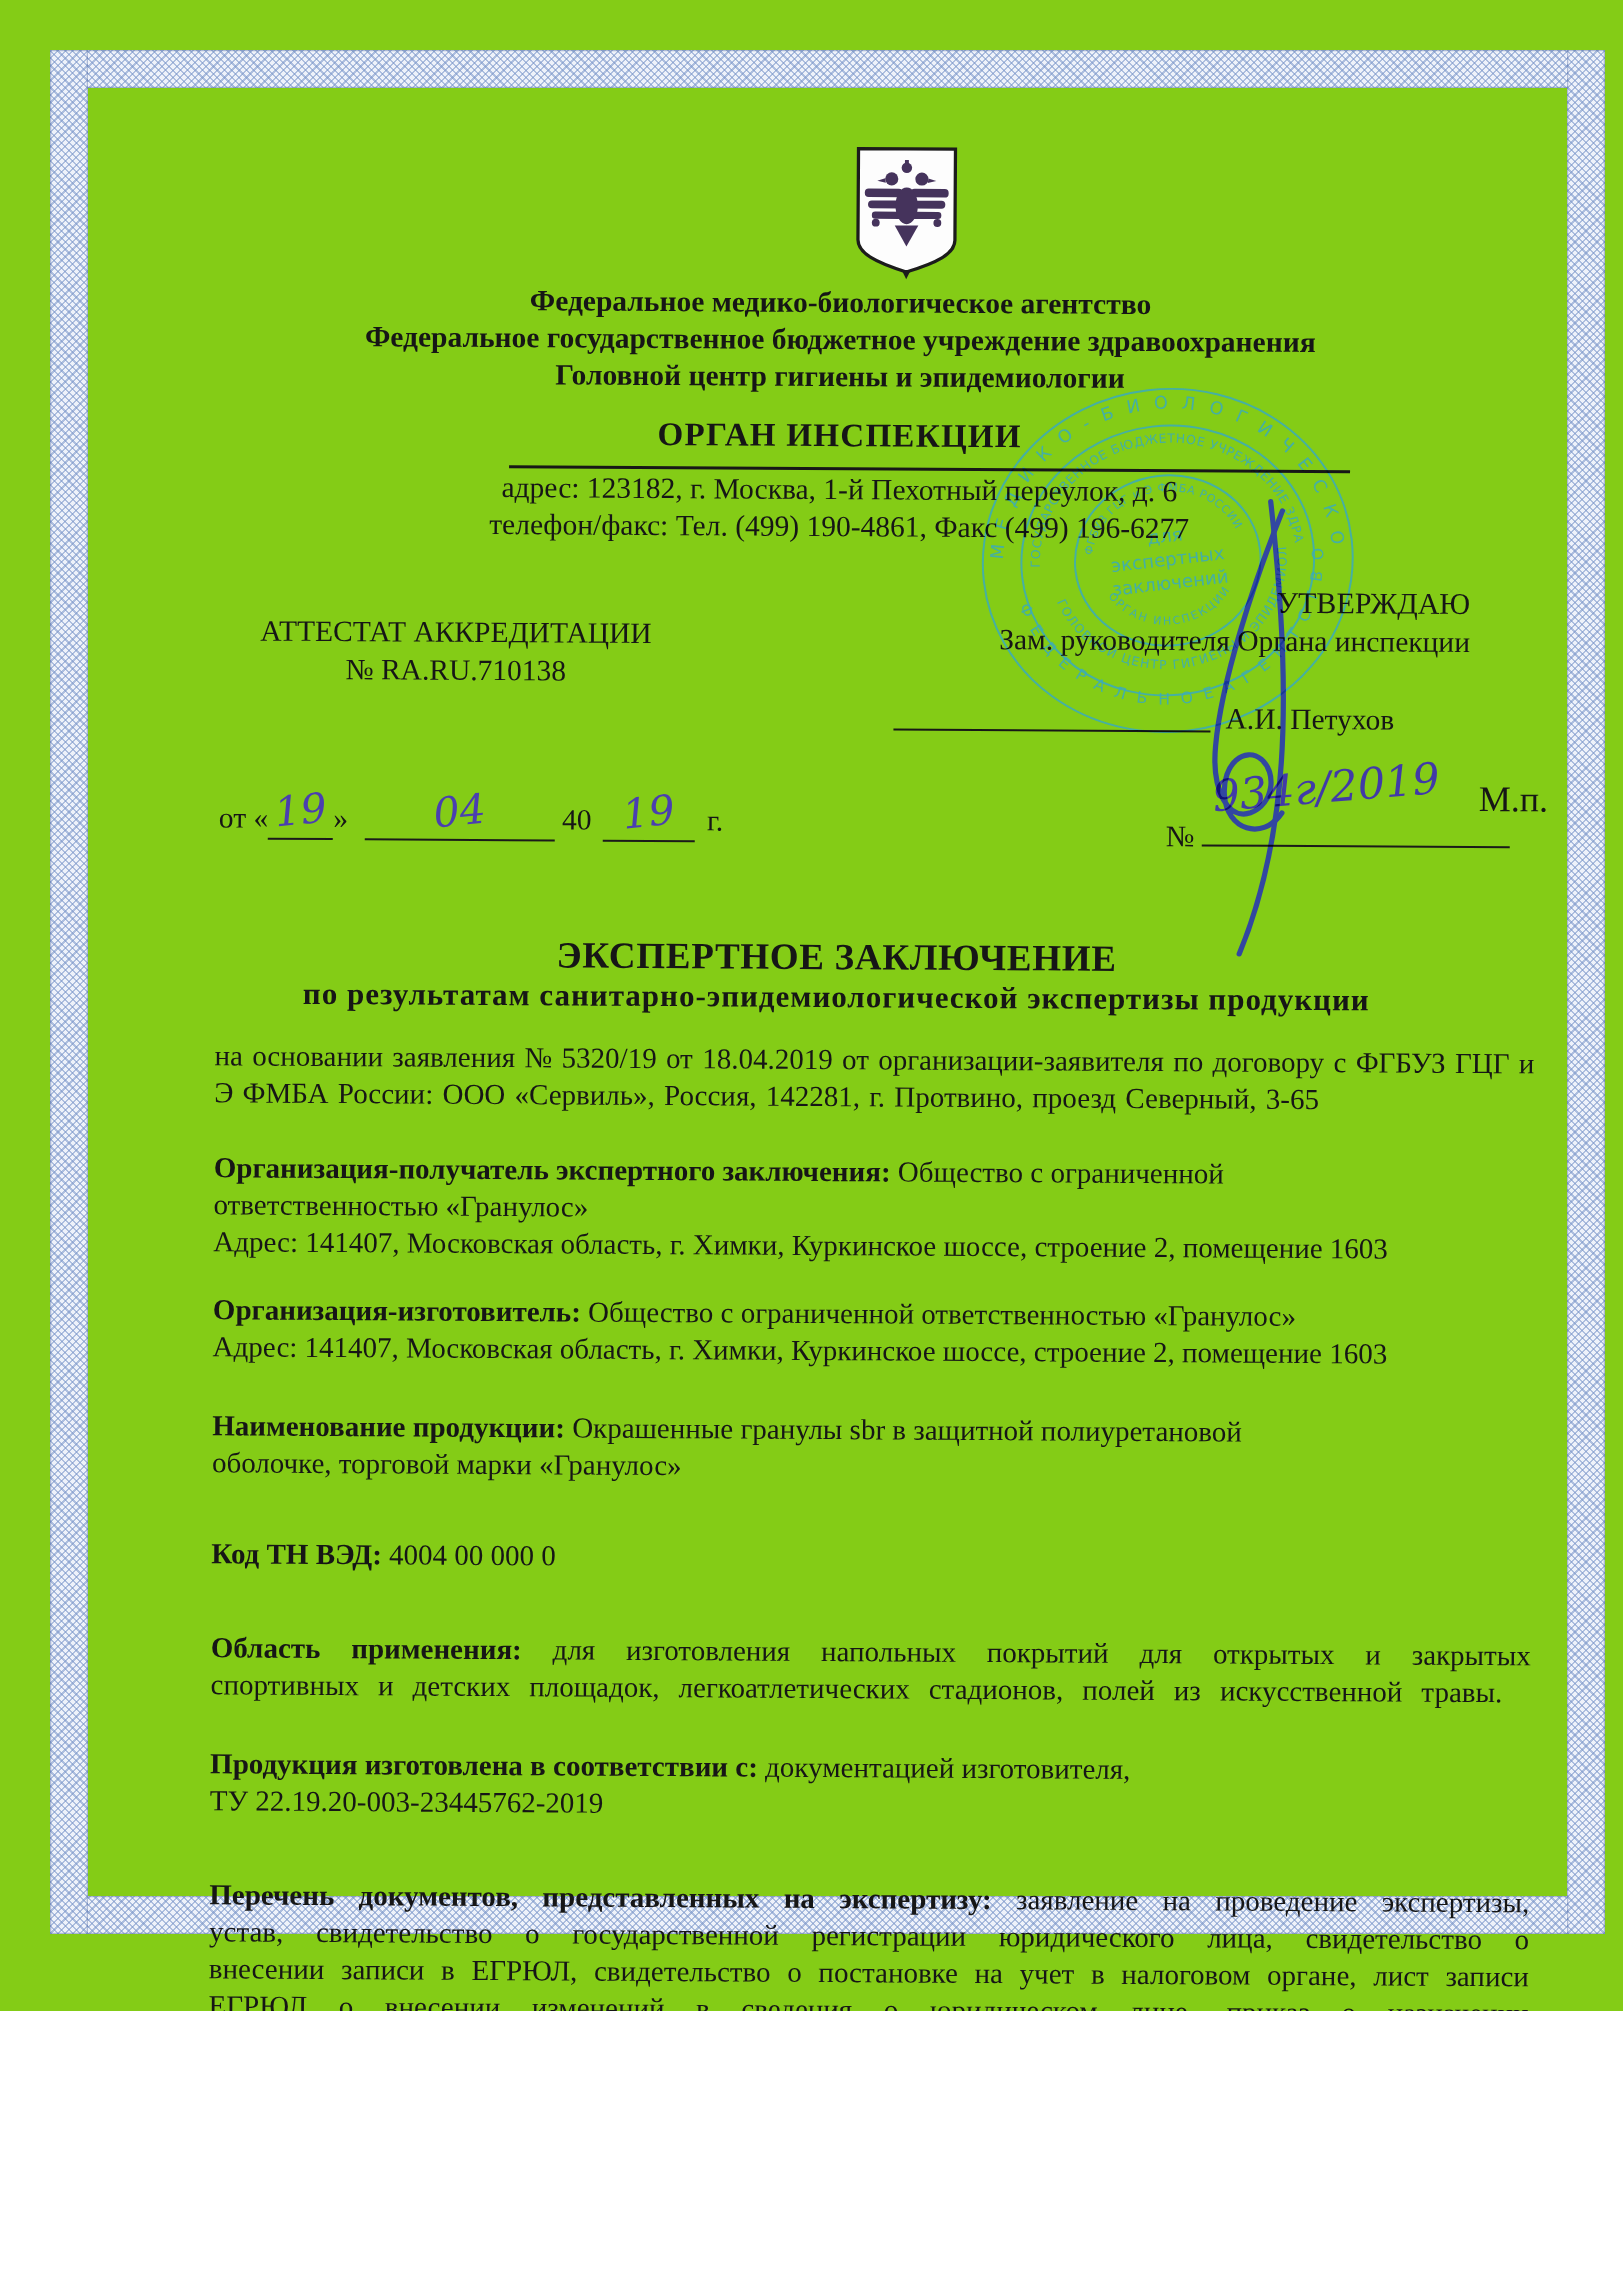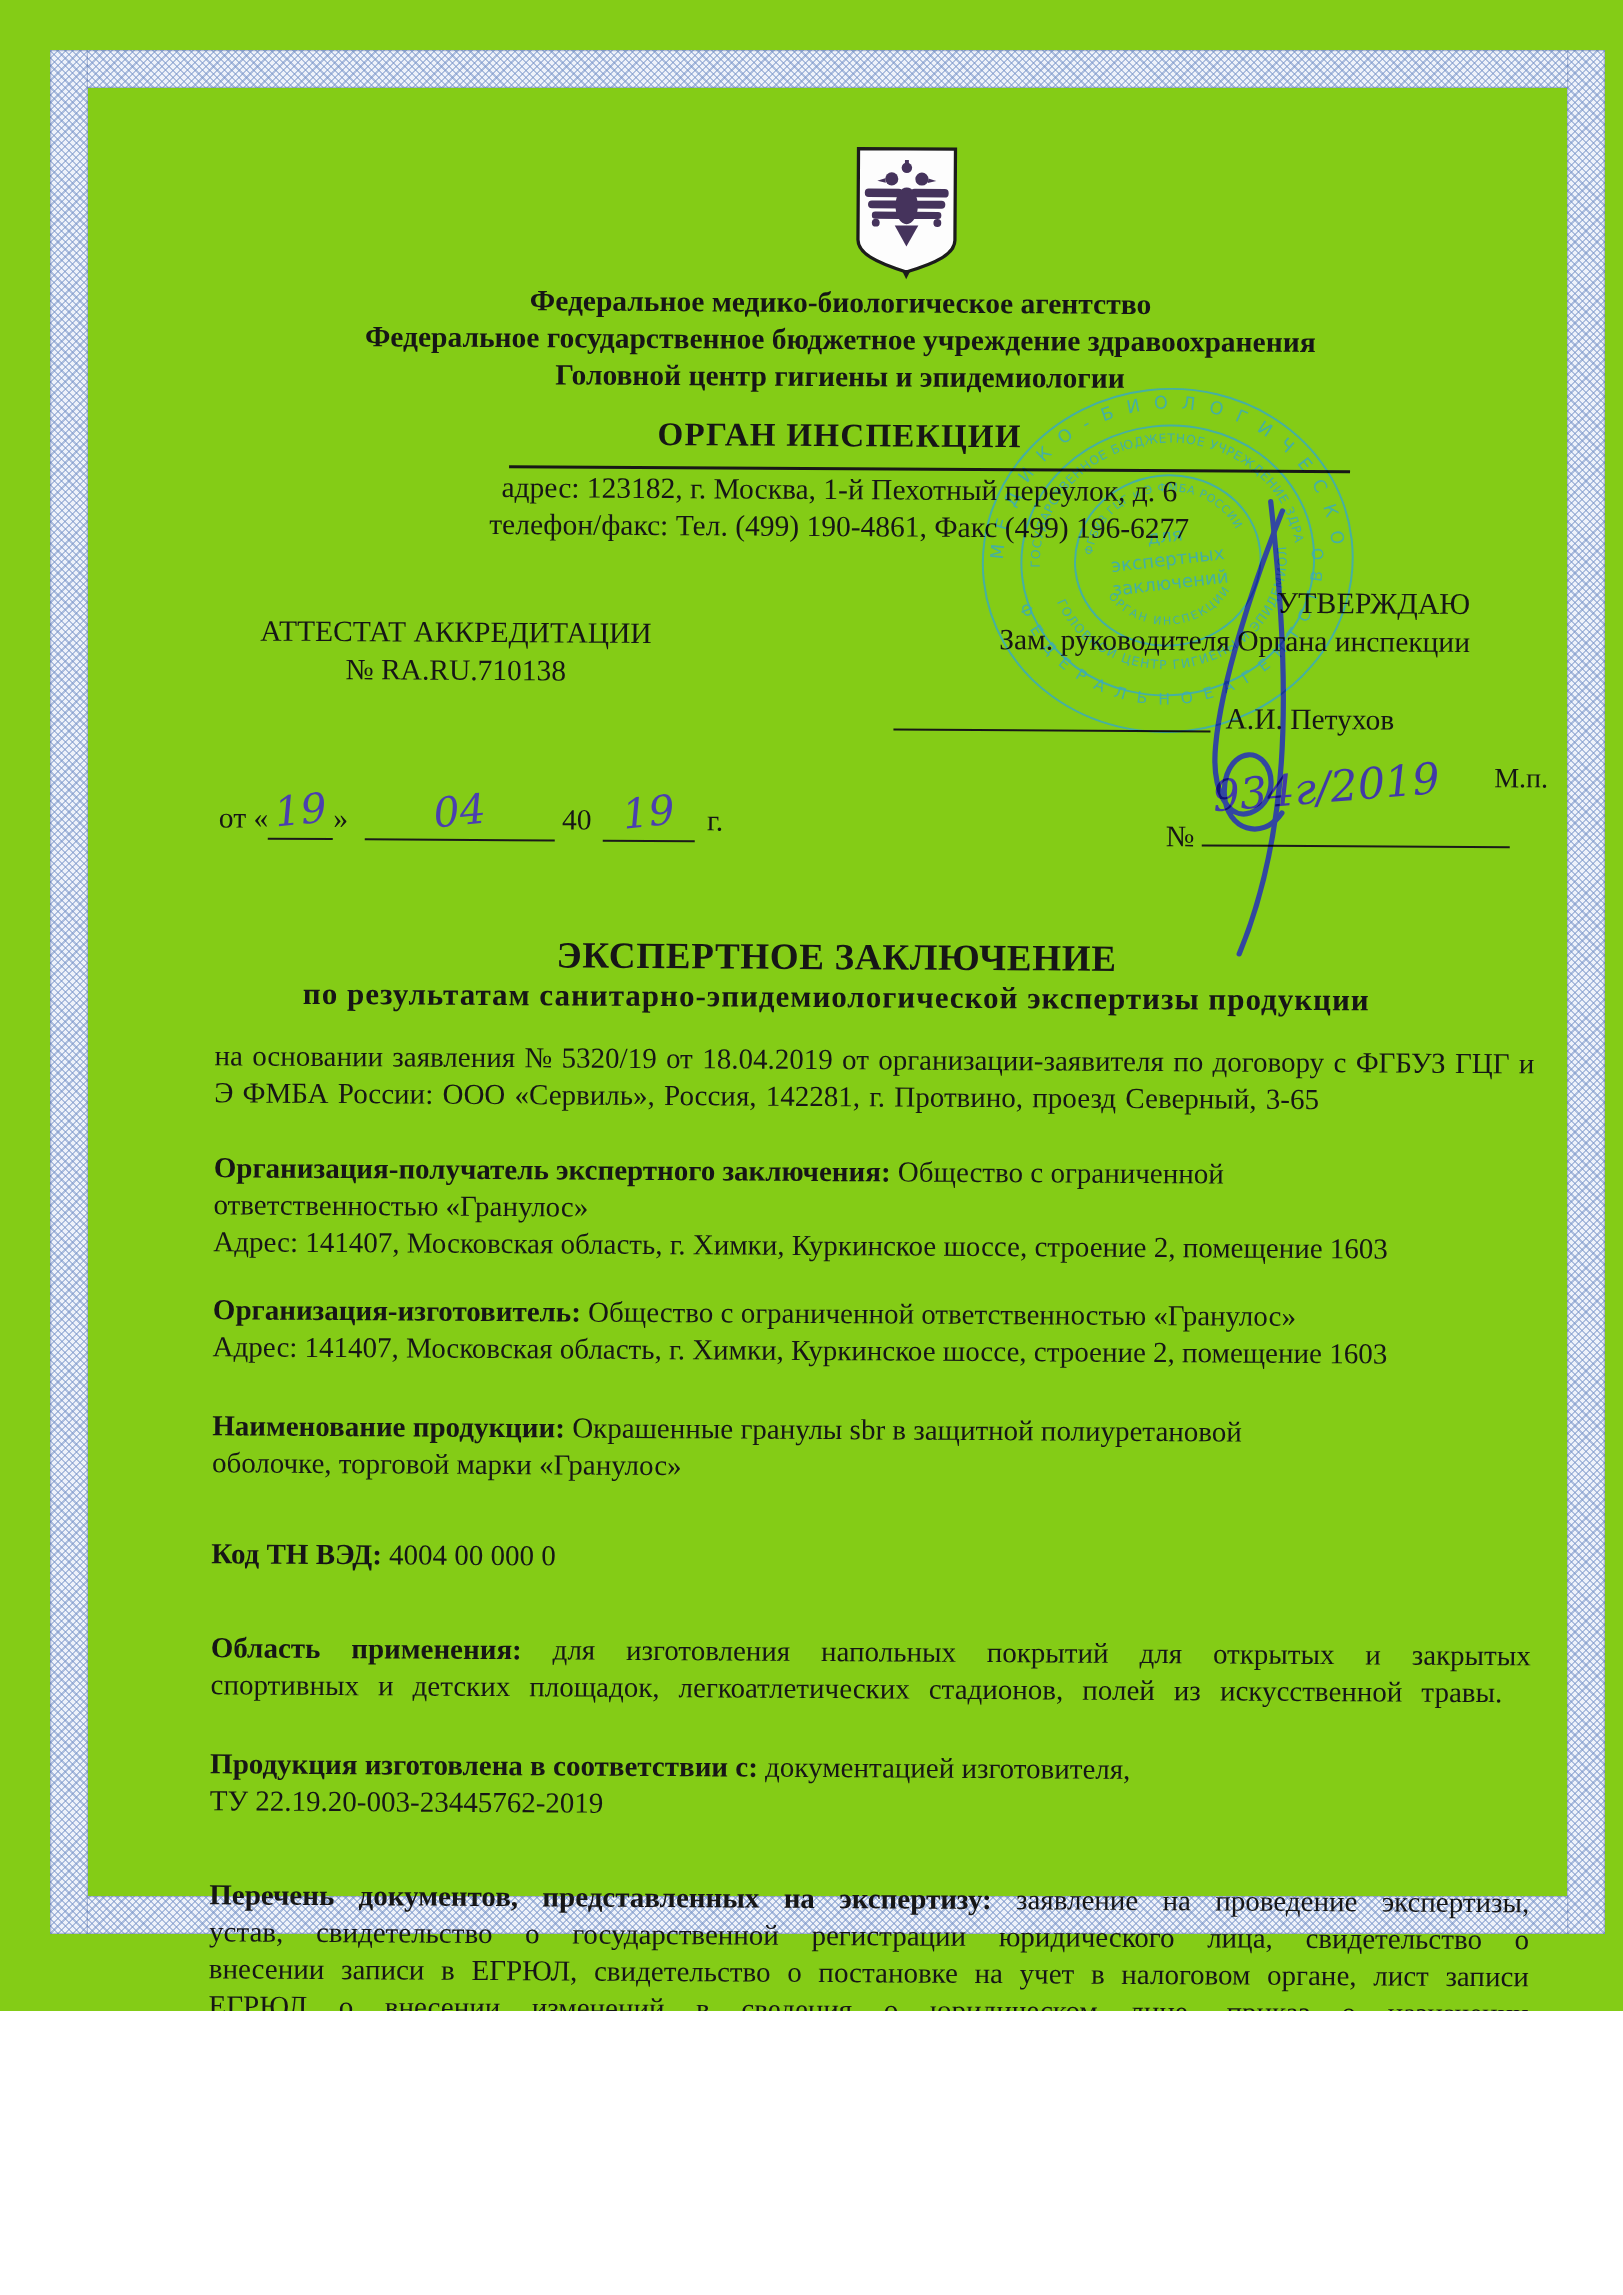--- a/index.html
+++ b/index.html
@@ -20,21 +20,21 @@
   .abs{position:absolute;}
   .center{text-align:center;}
   .hdr{left:157px;width:1361px;top:284px;font-weight:bold;font-size:29.5px;line-height:37px;}
   .orgtitle{left:157px;width:1361px;top:417px;font-weight:bold;font-size:33px;letter-spacing:1.3px;}
   .org-underline{left:507px;top:467px;width:841px;height:3.3px;background:#171717;}
   .addr{left:157px;width:1361px;top:471px;font-size:29.5px;line-height:37px;}
   .accr{left:216px;width:478px;top:615px;font-size:29.5px;line-height:38px;text-align:center;}
   .approve{left:880px;width:589px;top:581px;font-size:30px;line-height:38px;text-align:right;}
   .signline{left:893px;top:728px;width:317px;height:0;border-top:2.6px solid #171717;}
   .signname{left:1225px;top:700px;font-size:29.5px;}
-  .mp{right:75px;top:758px;font-size:28px;}
+  .mp{right:75px;top:774px;font-size:36px;}
   .daterow{left:219px;top:793px;font-size:29.5px;white-space:nowrap;}
   .blank{display:inline-block;border-bottom:2.6px solid #1a1a1a;text-align:center;vertical-align:baseline;}
   .b-day{min-width:65px;}
   .b-month{min-width:190px;margin-left:9.2px;}
   .b-year{min-width:92px;margin-left:11.8px;margin-right:11.8px;}
   .hw{font-family:"DejaVu Serif",serif;font-style:italic;color:#4a3fb0;}
   .hw.digits{display:inline-block;font-size:41px;transform:rotate(-6deg) translateY(-3.9px);}
   .numrow{left:1166px;top:800px;font-size:30px;white-space:nowrap;}
   .b-num{width:308px;position:relative;height:42px;}
   .hw.num{position:absolute;left:9.8px;top:-41px;font-size:43px;transform:rotate(-5deg);color:#413aa8;white-space:nowrap;}

